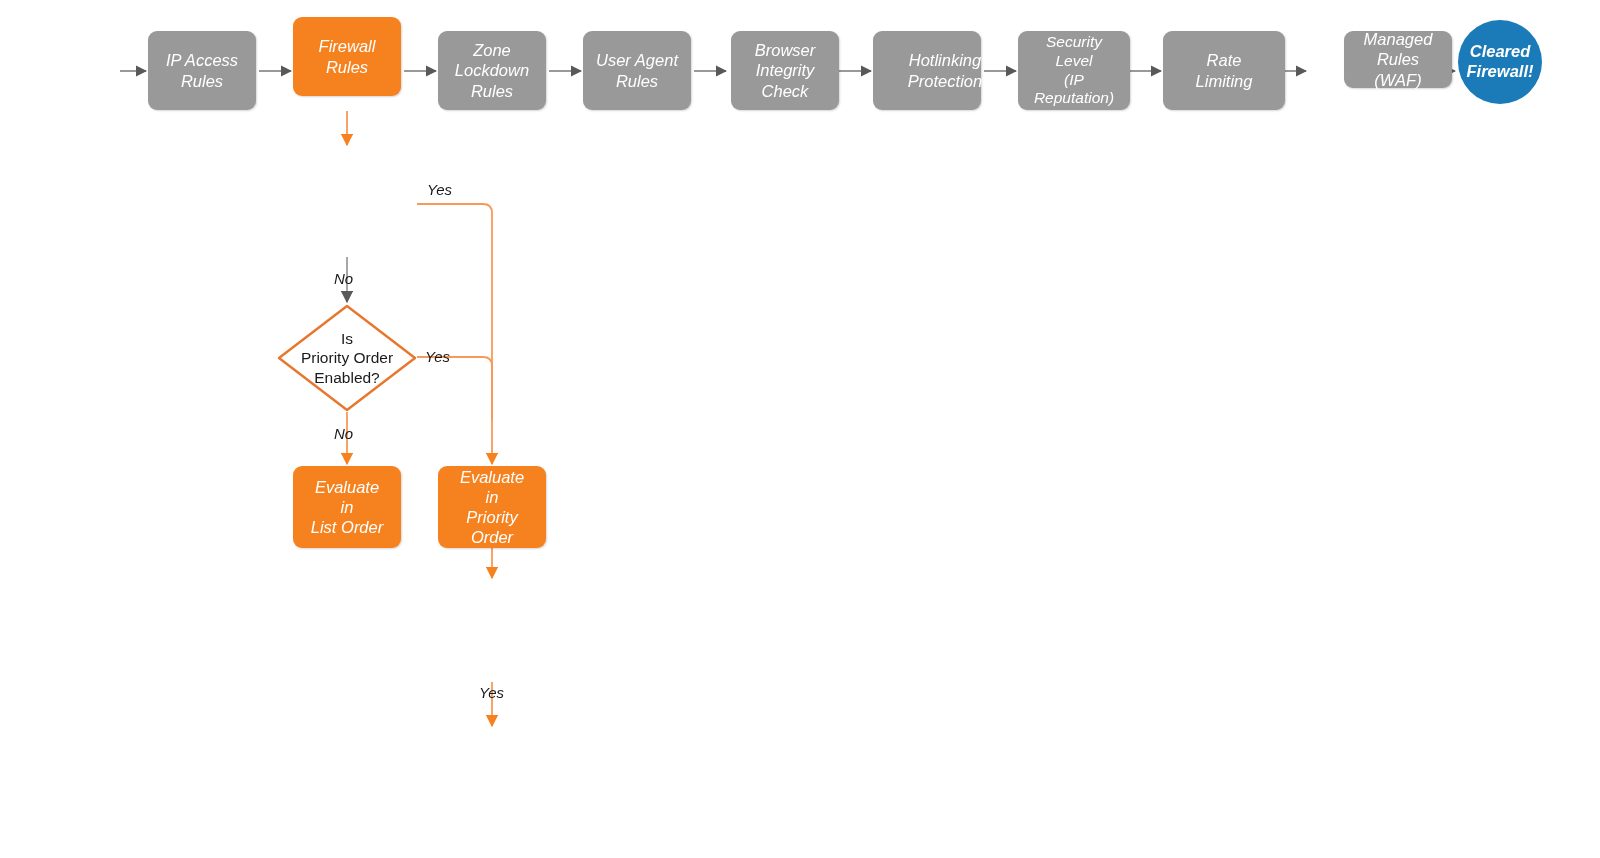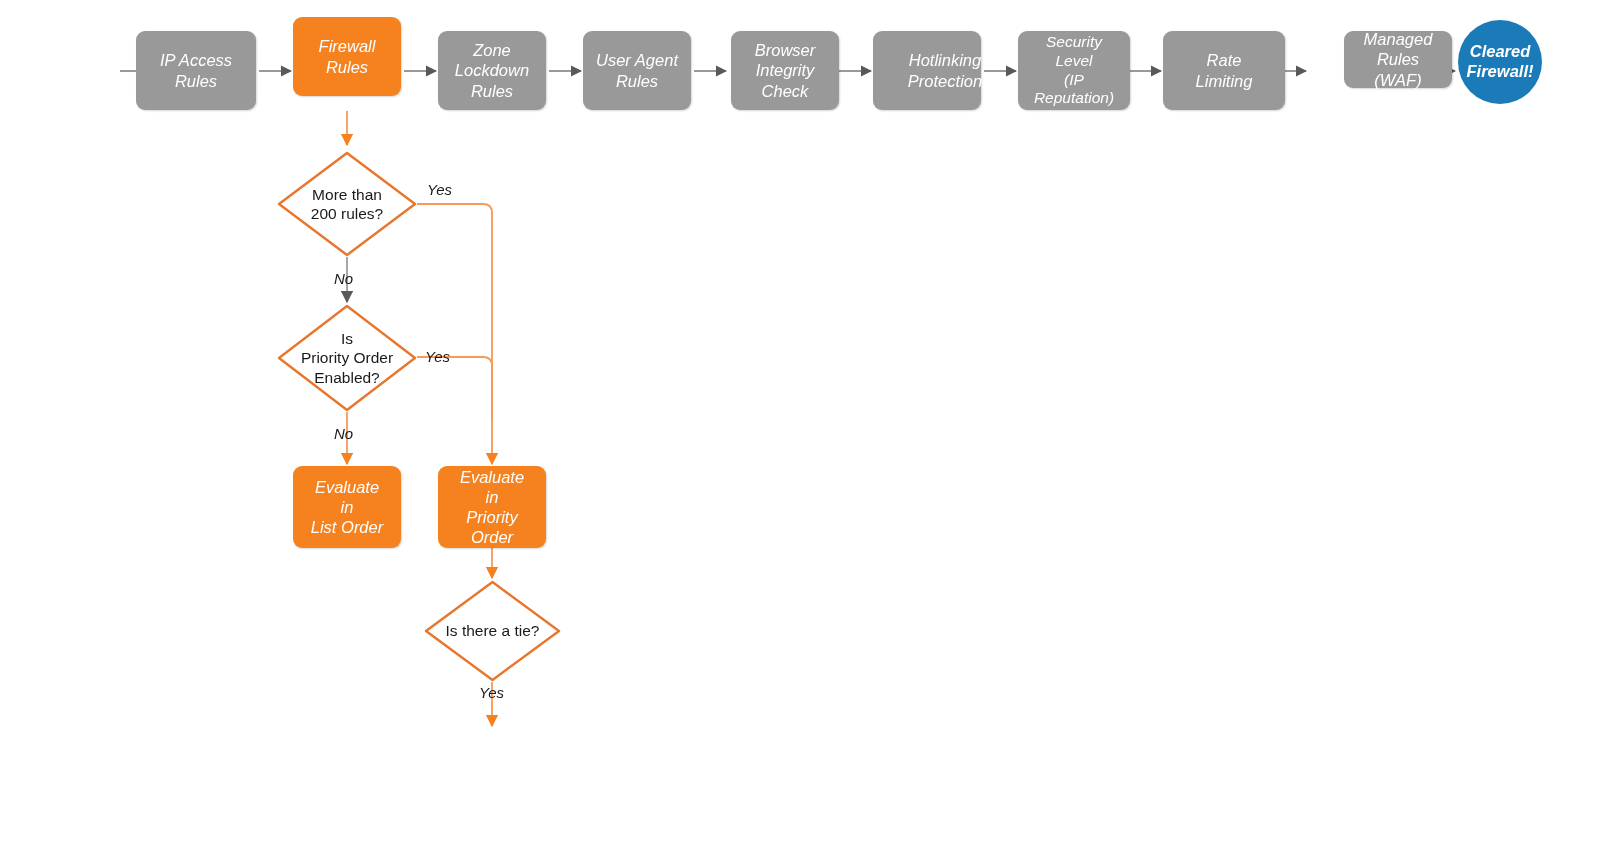--- a/index.html
+++ b/index.html
@@ -133,21 +133,21 @@
     <path d="M 417 204 L 483 204 Q 492 204 492 213 L 492 464" stroke="#f79a57" stroke-width="1.8" fill="none" marker-end="url(#arrowOrange)"></path>
 
     <path d="M 417 357 L 483 357 Q 492 357 492 366 L 492 420" stroke="#f79a57" stroke-width="1.8" fill="none"></path>
 
     <line x1="492" y1="548" x2="492" y2="578" stroke="#f79a57" stroke-width="1.8" fill="none" marker-end="url(#arrowOrange)"></line>
 
     <line x1="492" y1="682" x2="492" y2="726" stroke="#f79a57" stroke-width="1.8" fill="none" marker-end="url(#arrowOrange)"></line>
   </svg>
 
 
-  <div class="node box gray" style="left:136px; top:31px; width:120px; height:79px;">
+  <div class="node box gray" style="left:148px; top:31px; width:108px; height:79px;">
     <span style="white-space:pre-line;">IP Access
 Rules</span>
   </div>
 
   <div class="node box orange" style="left:293px; top:17px; width:108px; height:79px;">
     <span style="white-space:pre-line;">Firewall
 Rules</span>
   </div>
 
   <div class="node box gray" style="left:438px; top:31px; width:108px; height:79px;">
@@ -187,43 +187,30 @@
     <span style="white-space:pre-line;">Managed
 Rules
 (WAF)</span>
   </div>
 
   <div class="node circle filled" style="left:1458px; top:20px; width:84px; height:84px;">
     <span style="white-space:pre-line;">Cleared
 Firewall!</span>
   </div>
 
-  <div class="node diamond" style="left:277px; top:151px; width:140px; height:106px;">
-    <svg class="dia-shape" viewBox="0 0 140 106" preserveAspectRatio="none">
-      <polygon points="70,2 138,53 70,104 2,53" fill="#ffffff" stroke="#e8762c" stroke-width="2.4" stroke-linejoin="round"></polygon>
-    </svg>
-    <span class="dia-label">More than
-200 rules?</span>
-  </div>
 
   <div class="node diamond" style="left:277px; top:304px; width:140px; height:108px;">
     <svg class="dia-shape" viewBox="0 0 140 108" preserveAspectRatio="none">
       <polygon points="70,2 138,54 70,106 2,54" fill="#ffffff" stroke="#e8762c" stroke-width="2.4" stroke-linejoin="round"></polygon>
     </svg>
     <span class="dia-label">Is
 Priority Order
 Enabled?</span>
   </div>
 
-  <div class="node diamond" style="left:424px; top:580px; width:137px; height:102px;">
-    <svg class="dia-shape" viewBox="0 0 137 102" preserveAspectRatio="none">
-      <polygon points="68.5,2 135,51 68.5,100 2,51" fill="#ffffff" stroke="#e8762c" stroke-width="2.4" stroke-linejoin="round"></polygon>
-    </svg>
-    <span class="dia-label">Is there a tie?</span>
-  </div>
 
   <div class="node box orange" style="left:293px; top:466px; width:108px; height:82px;">
     <span style="white-space:pre-line;">Evaluate
 in
 List Order</span>
   </div>
 
   <div class="node box orange" style="left:438px; top:466px; width:108px; height:82px;">
     <span style="white-space:pre-line;">Evaluate
 in

